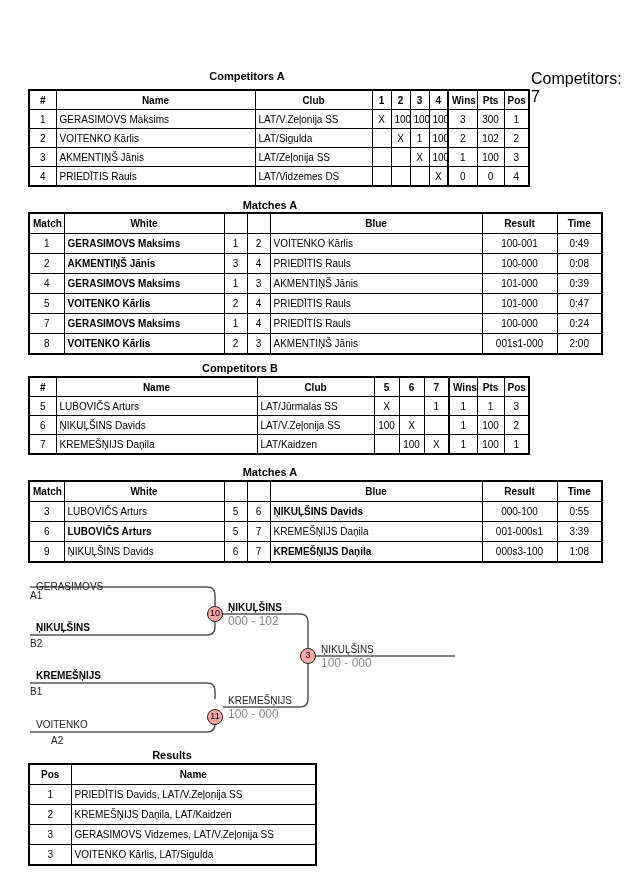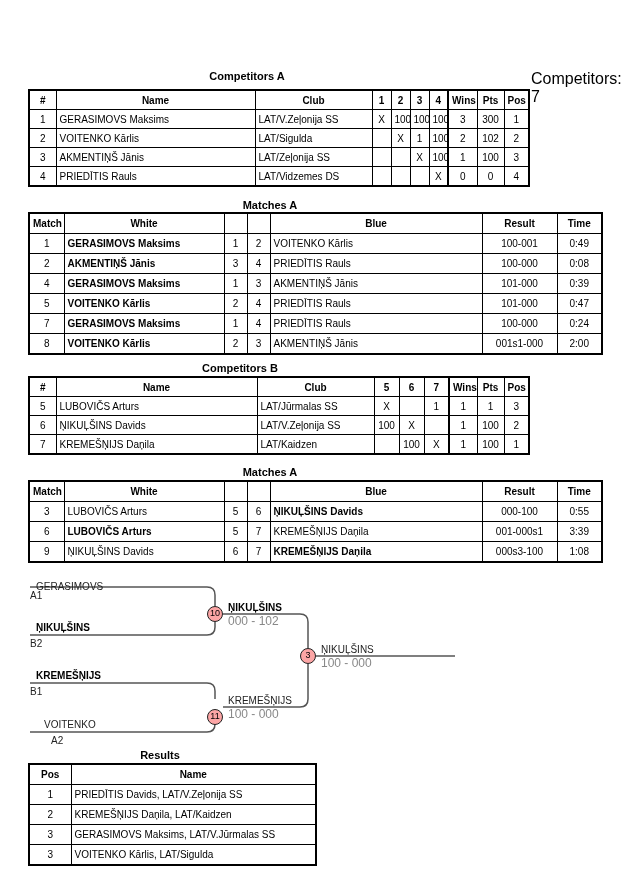--- a/index.html
+++ b/index.html
@@ -318,37 +318,37 @@
         <path d="M223 137 H300 Q308 137 308 129 V94"></path>
         <path d="M316 86 H455"></path>
       </g>
     </svg>
     <div class="bk-name" style="left:36px;top:10px;">GERASIMOVS</div>
     <div class="bk-seed" style="left:30px;top:19px;">A1</div>
     <div class="bk-name b" style="left:36px;top:51px;">ŅIKUĻŠINS</div>
     <div class="bk-seed" style="left:30px;top:67px;">B2</div>
     <div class="bk-name b" style="left:36px;top:99px;">KREMEŠŅIJS</div>
     <div class="bk-seed" style="left:30px;top:115px;">B1</div>
-    <div class="bk-name" style="left:36px;top:148px;margin-left:8px;">VOITENKO</div>
+    <div class="bk-name" style="left:36px;top:148px;">VOITENKO</div>
     <div class="bk-seed" style="left:30px;top:164px;margin-left:21px;">A2</div>
 
     <div class="bk-node" style="left:207px;top:36px;">10</div>
     <div class="bk-name b" style="left:228px;top:31px;">ŅIKUĻŠINS</div>
     <div class="bk-score" style="left:228px;top:46px;">000 - 102</div>
 
     <div class="bk-node" style="left:207px;top:139px;">11</div>
     <div class="bk-name" style="left:228px;top:124px;">KREMEŠŅIJS</div>
     <div class="bk-score" style="left:228px;top:139px;">100 - 000</div>
 
     <div class="bk-node" style="left:300px;top:78px;">3</div>
     <div class="bk-name" style="left:321px;top:73px;">ŅIKUĻŠINS</div>
     <div class="bk-score" style="left:321px;top:88px;">100 - 000</div>
   </div>
 
-  <div class="seclabel" style="top:749px;left:160px;text-align:right;">Results</div>
+  <div class="seclabel" style="top:749px;left:172px;text-align:right;">Results</div>
 
   <table class="tbl mtbl" style="top:763px;left:28px;width:287px;">
     <colgroup>
         <col style="width:42px">
         <col style="width:245px">
       </colgroup>
     <tbody>
         <tr>
       <th>Pos</th>
       <th>Name</th>
@@ -356,21 +356,21 @@
     <tr>
       <td class="c">1</td>
       <td class="l">PRIEDĪTIS Davids, LAT/V.Zeļonija SS</td>
     </tr>
     <tr>
       <td class="c">2</td>
       <td class="l">KREMEŠŅIJS Daņila, LAT/Kaidzen</td>
     </tr>
     <tr>
       <td class="c">3</td>
-      <td class="l">GERASIMOVS Maksims, LAT/V.Jūrmalas SS</td>
+      <td class="l">GERASIMOVS Vidzemes, LAT/V.Zeļonija SS</td>
     </tr>
     <tr>
       <td class="c">3</td>
       <td class="l">VOITENKO Kārlis, LAT/Sigulda</td>
     </tr>
   </tbody>
     </table>
 
 </div>
 

